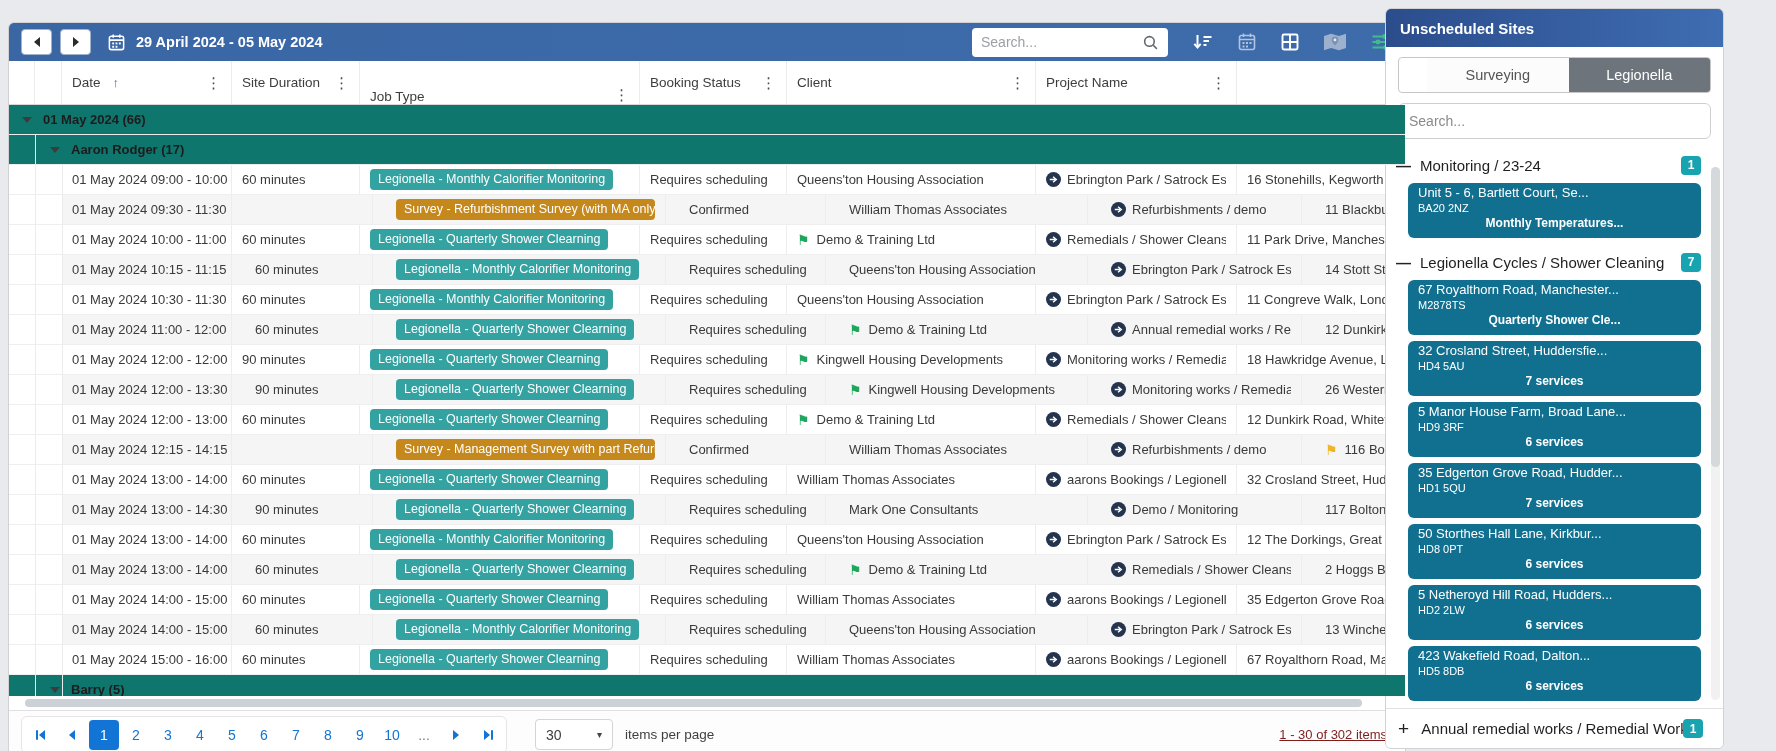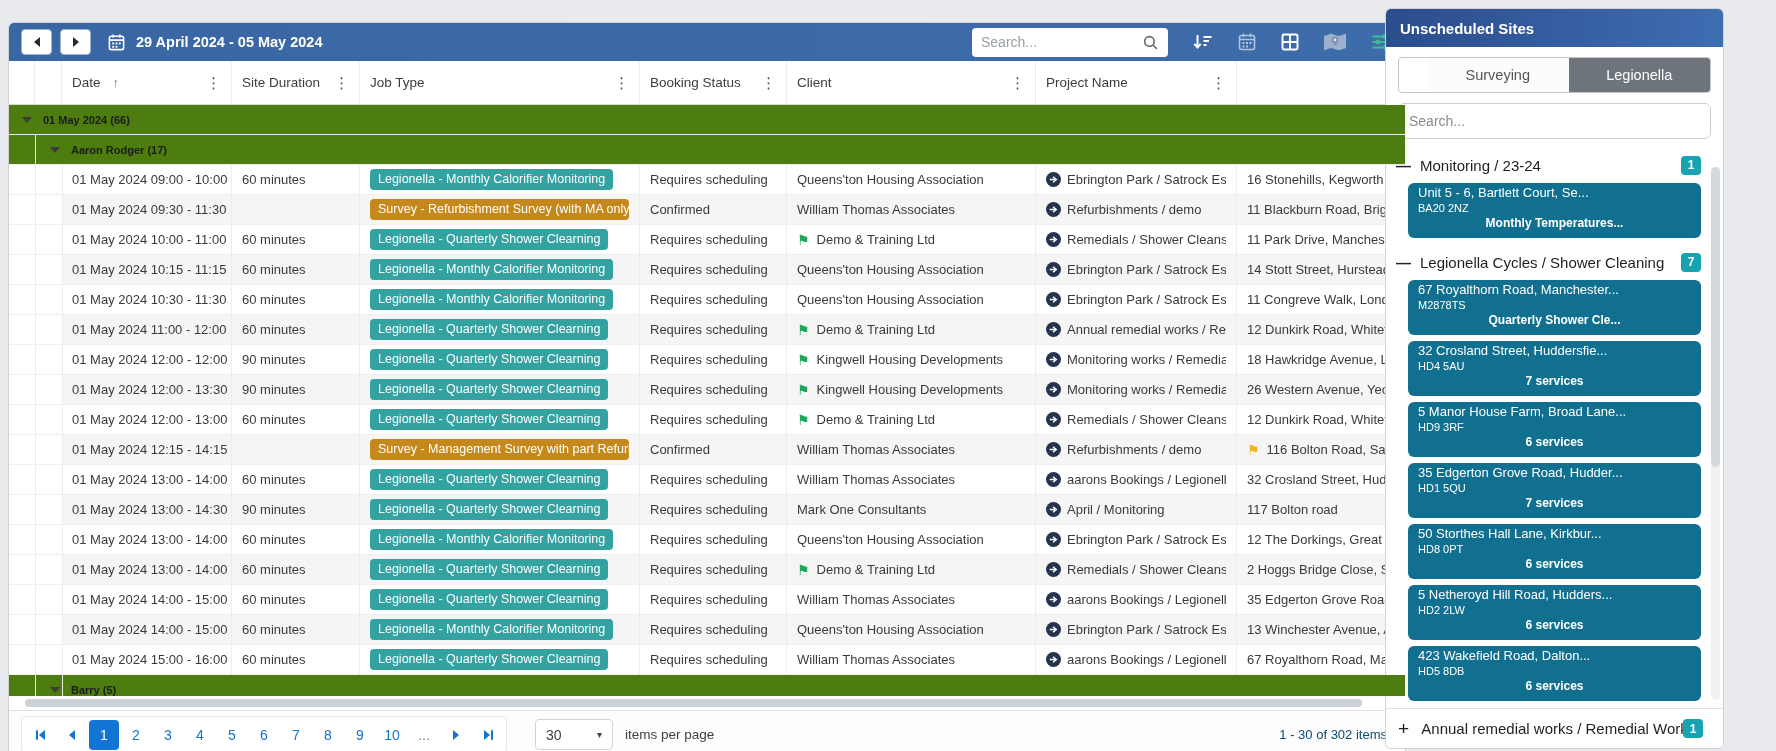--- a/index.html
+++ b/index.html
@@ -28,36 +28,36 @@
   .searchbox input::placeholder { color:#9aa0a6; }
   .tb-ic { margin-left:15px; display:flex; cursor:pointer; }
 
   
   .ghead { height:44px; flex:0 0 auto; display:flex; background:#fff; border-bottom:1px solid #d8d8d8; }
   .hcell { display:flex; align-items:center; padding:0 10px; font-size:13.5px; color:#3d3d3d;
     border-right:1px solid #ececec; overflow:hidden; white-space:nowrap; }
   .kebab { margin-left:auto; color:#4a4a4a; font-size:15px; cursor:pointer; padding-left:6px; }
   .sort-up { color:var(--active-page-blue,#1274d4); margin-left:12px; font-size:13px; font-weight:700; }
   .w-ind1{width:26px;} .w-ind2{width:27px;} .w-date{width:170px;} .w-dur{width:128px;}
-  .w-job{width:280px;} .w-status{width:147px;} .w-client{width:249px;} .w-project{width:201px;}
+  .w-job{width:280px;align-items:flex-end;} .w-status{width:147px;} .w-client{width:249px;} .w-project{width:201px;}
   .w-addr{flex:1; min-width:0; border-right:0;}
 
   
   .gbody { flex:1; position:relative; overflow:hidden; background:#fff; }
   .vline { position:absolute; width:1px; background:#ececec; bottom:0; z-index:3; }
   .v1 { left:26px; top:30px; } .v2 { left:53px; top:60px; }
   .grow { height:30px; display:flex; align-items:center; border-bottom:1px solid #ececec;
-    font-size:11px; color:#1c1c1c; font-weight:700; background:#4d7c0f; position:relative; z-index:2; }
+    font-size:13px; color:#1c1c1c; font-weight:700; background:#0f766e; position:relative; z-index:2; }
   .tri-d { width:0; height:0; border-left:5px solid transparent; border-right:5px solid transparent;
     border-top:6px solid #3c3c3c; }
   .g1 .tri-d { margin-left:13px; } .g2 .tri-d { margin-left:41px; }
   .glabel { margin-left:11px; }
   .drow { height:30px; display:flex; align-items:center; padding-left:53px;
     border-bottom:1px solid #efefef; background:#fff; }
-  .drow.stripe { background:linear-gradient(90deg,#fff 53px,#f5f5f5 53px); }
+  .drow.stripe { background:linear-gradient(90deg,#fff 53px,#f5f5f5 53px);gap:13px; }
   .c { height:100%; display:flex; align-items:center; padding:0 10px; font-size:13px; color:#3a3a3a;
     border-right:1px solid #ededed; overflow:hidden; white-space:nowrap; }
   .c span { overflow:hidden; white-space:nowrap; }
   .badge { display:inline-block; max-width:100%; overflow:hidden; white-space:nowrap; color:#fff;
     font-size:12.5px; line-height:17px; padding:2px 8px; border-radius:4px; }
   .badge.teal { background:var(--badge-teal,#35a2a2); }
   .badge.orange { background:var(--badge-orange,#c5881c); }
   .flag { margin-right:7px; font-size:14px; flex:0 0 auto; }
   .flag.green { color:var(--flag-green,#1ea65c); }
   .flag.yellow { color:var(--flag-yellow,#f0b429); }
@@ -72,21 +72,21 @@
     padding:3px; background:#fff; }
   .pbtn { min-width:30px; height:30px; display:flex; align-items:center; justify-content:center;
     font-size:14px; color:var(--active-page-blue,#1274d4); border-radius:4px; cursor:pointer; padding:0 4px; }
   .pbtn.active { background:var(--active-page-blue,#1274d4); color:#fff; }
   .pbtn.dots { color:#7a7a7a; }
   .picon { gap:1px; }
   .psize { margin-left:28px; width:78px; height:31px; border:1px solid #d4d4d4; border-radius:4px;
     background:#fff; display:flex; align-items:center; padding:0 10px; font-size:14px; color:#3f3f3f; cursor:pointer; }
   .caret { margin-left:auto; font-size:10px; color:#444; }
   .plabel { margin-left:12px; font-size:13.5px; color:#3f3f3f; }
-  .prange { position:absolute; right:18px; font-size:13px; color:#0c4a6e; }
+  .prange { position:absolute; right:18px; font-size:13px; color:#7f1d1d;text-decoration:underline; }
 
   
   .sidebar { position:absolute; left:1385px; top:8px; width:339px; height:741px;
     background:#fff; border:1px solid #d2d2d2; border-radius:6px;
     display:flex; flex-direction:column; overflow:hidden; }
   .sb-head { height:38px; flex:0 0 auto; display:flex; align-items:center; padding:0 14px;
     background:linear-gradient(90deg, var(--header-gradient-start,#2b4d8c), var(--header-gradient-end,#3f6db2));
     color:#fff; font-size:15px; font-weight:700; }
   .sb-tabs { margin:10px 12px 0; height:36px; flex:0 0 auto; display:flex;
     border:1px solid #c6c6c6; border-radius:4px; overflow:hidden;padding-left:28px; }
@@ -518,21 +518,21 @@
           <div class="c w-client">
             <span>Mark One Consultants</span>
           </div>
           <div class="c w-project">
             <span class="proj-ic">
               <svg width="15" height="15" viewBox="0 0 16 16">
                 <circle cx="8" cy="8" r="8" fill="#24334e"></circle>
                 <path d="M4 8h5.5M7.5 5 11 8l-3.5 3" stroke="#fff" stroke-width="1.5" fill="none"></path>
               </svg>
             </span>
-            <span>April / Monitoring</span>
+            <span>Demo / Monitoring</span>
           </div>
           <div class="c w-addr">
             <span>117 Bolton road</span>
           </div>
         </div>
         <div class="drow">
           <div class="c w-date">01 May 2024 13:00 - 14:00</div>
           <div class="c w-dur">60 minutes</div>
           <div class="c w-job">
             <span class="badge teal">Legionella - Monthly Calorifier Monitoring</span>

